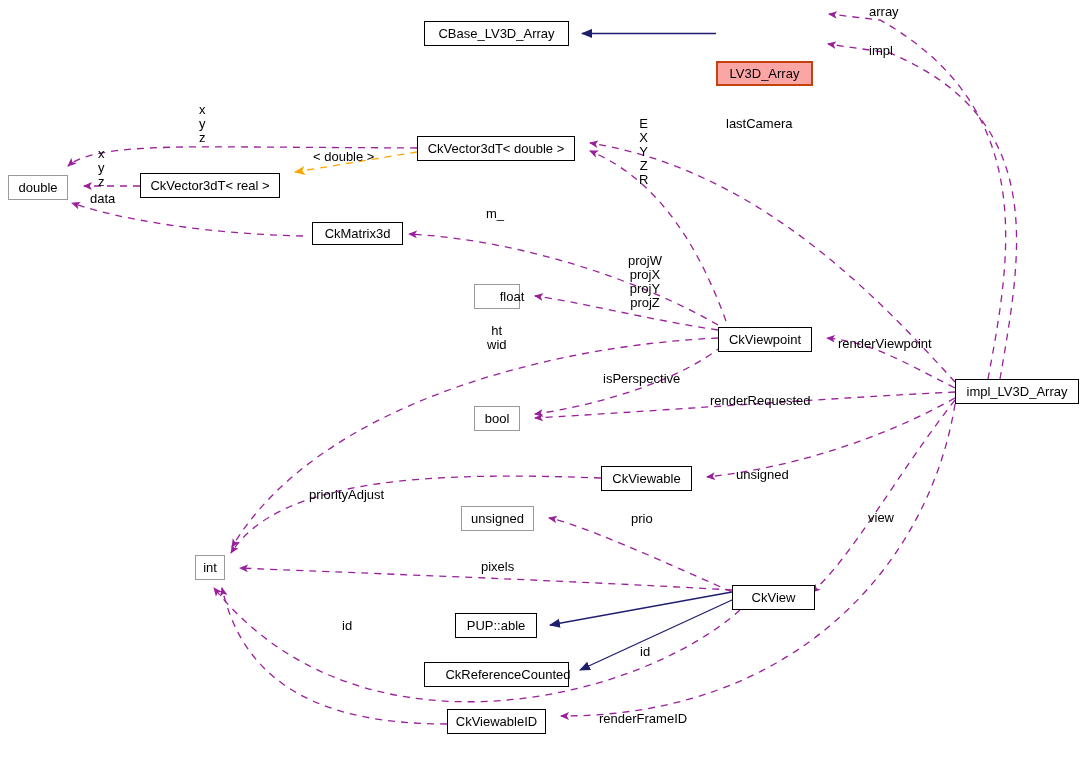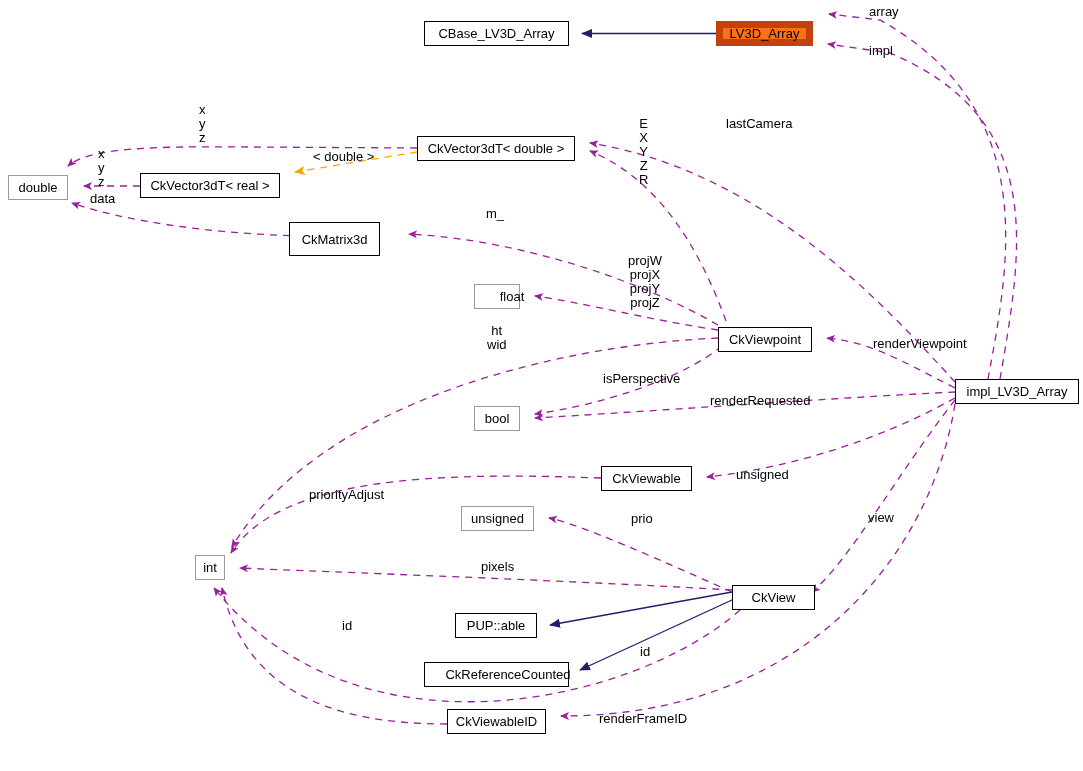--- a/index.html
+++ b/index.html
@@ -34,22 +34,23 @@
     font-size: 13px;
     color: #000000;
     white-space: nowrap;
     line-height: 1;
     padding: 0 6px;
   }
   .node.builtin {
     border: 1px solid #9a9a9a;
   }
   .node.highlight {
-    background: #f97316;
-    border: 7px solid #c2410c;
+    background: #fca5a5;
+    border: 2px solid #c2410c;
+    margin-top: 40px;
   }
   .edge-label {
     position: absolute;
     font-size: 13px;
     color: #000000;
     white-space: pre;
     line-height: 13px;
     text-align: center;
   }
   .edge-label.multi {
@@ -136,21 +137,21 @@
   </div>
 
   <div class="node builtin" style="left:8px;top:175px;width:60px;height:25px;">
     <span>double</span>
   </div>
 
   <div class="node" style="left:140px;top:173px;width:140px;height:25px;">
     <span>CkVector3dT&lt; real &gt;</span>
   </div>
 
-  <div class="node" style="left:289px;top:222px;width:91px;height:34px;">
+  <div class="node" style="left:312px;top:222px;width:91px;height:23px;">
     <span>CkMatrix3d</span>
   </div>
 
   <div class="node builtin" style="left:474px;top:284px;width:46px;height:25px;padding-left:36px;">
     <span>float</span>
   </div>
 
   <div class="node" style="left:718px;top:321px;width:94px;height:25px;margin-top:6px;">
     <span>CkViewpoint</span>
   </div>
@@ -207,21 +208,21 @@
 z</div>
   <div class="edge-label" style="left:313px;top:150px;">&lt; double &gt;</div>
   <div class="edge-label" style="left:90px;top:192px;">data</div>
   <div class="edge-label" style="left:486px;top:207px;">m_</div>
   <div class="edge-label multi" style="left:628px;top:254px;">projW
 projX
 projY
 projZ</div>
   <div class="edge-label multi" style="left:487px;top:324px;">ht
 wid</div>
-  <div class="edge-label" style="left:838px;top:337px;margin-left:35px;">renderViewpoint</div>
+  <div class="edge-label" style="left:838px;top:337px;">renderViewpoint</div>
   <div class="edge-label" style="left:603px;top:372px;">isPerspective</div>
   <div class="edge-label" style="left:710px;top:394px;">renderRequested</div>
   <div class="edge-label" style="left:736px;top:468px;">unsigned</div>
   <div class="edge-label" style="left:309px;top:488px;">priorityAdjust</div>
   <div class="edge-label" style="left:631px;top:512px;">prio</div>
   <div class="edge-label" style="left:868px;top:511px;">view</div>
   <div class="edge-label" style="left:481px;top:560px;">pixels</div>
   <div class="edge-label" style="left:342px;top:619px;">id</div>
   <div class="edge-label" style="left:640px;top:645px;">id</div>
   <div class="edge-label" style="left:599px;top:712px;">renderFrameID</div>

